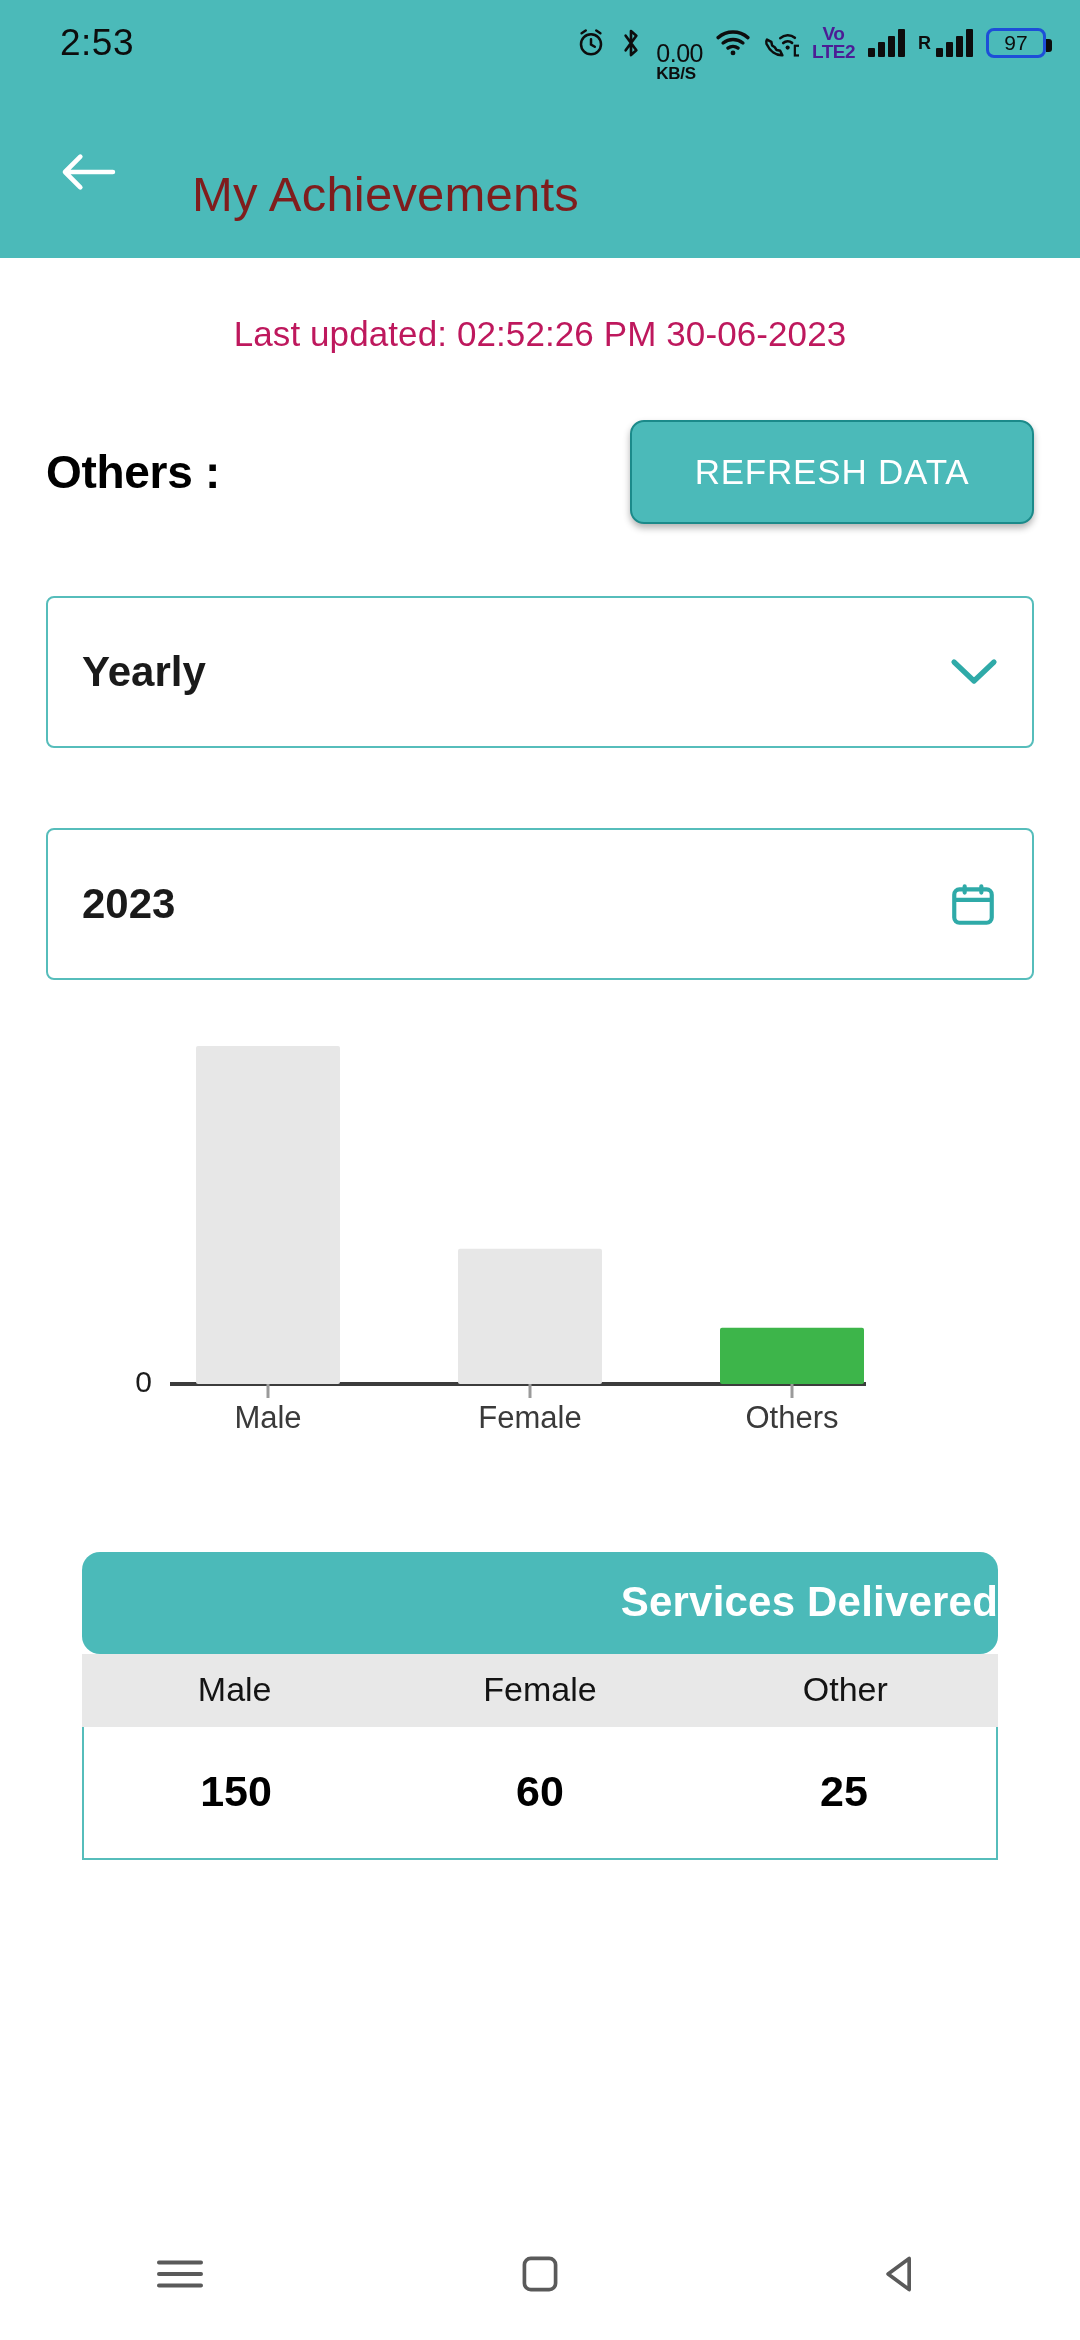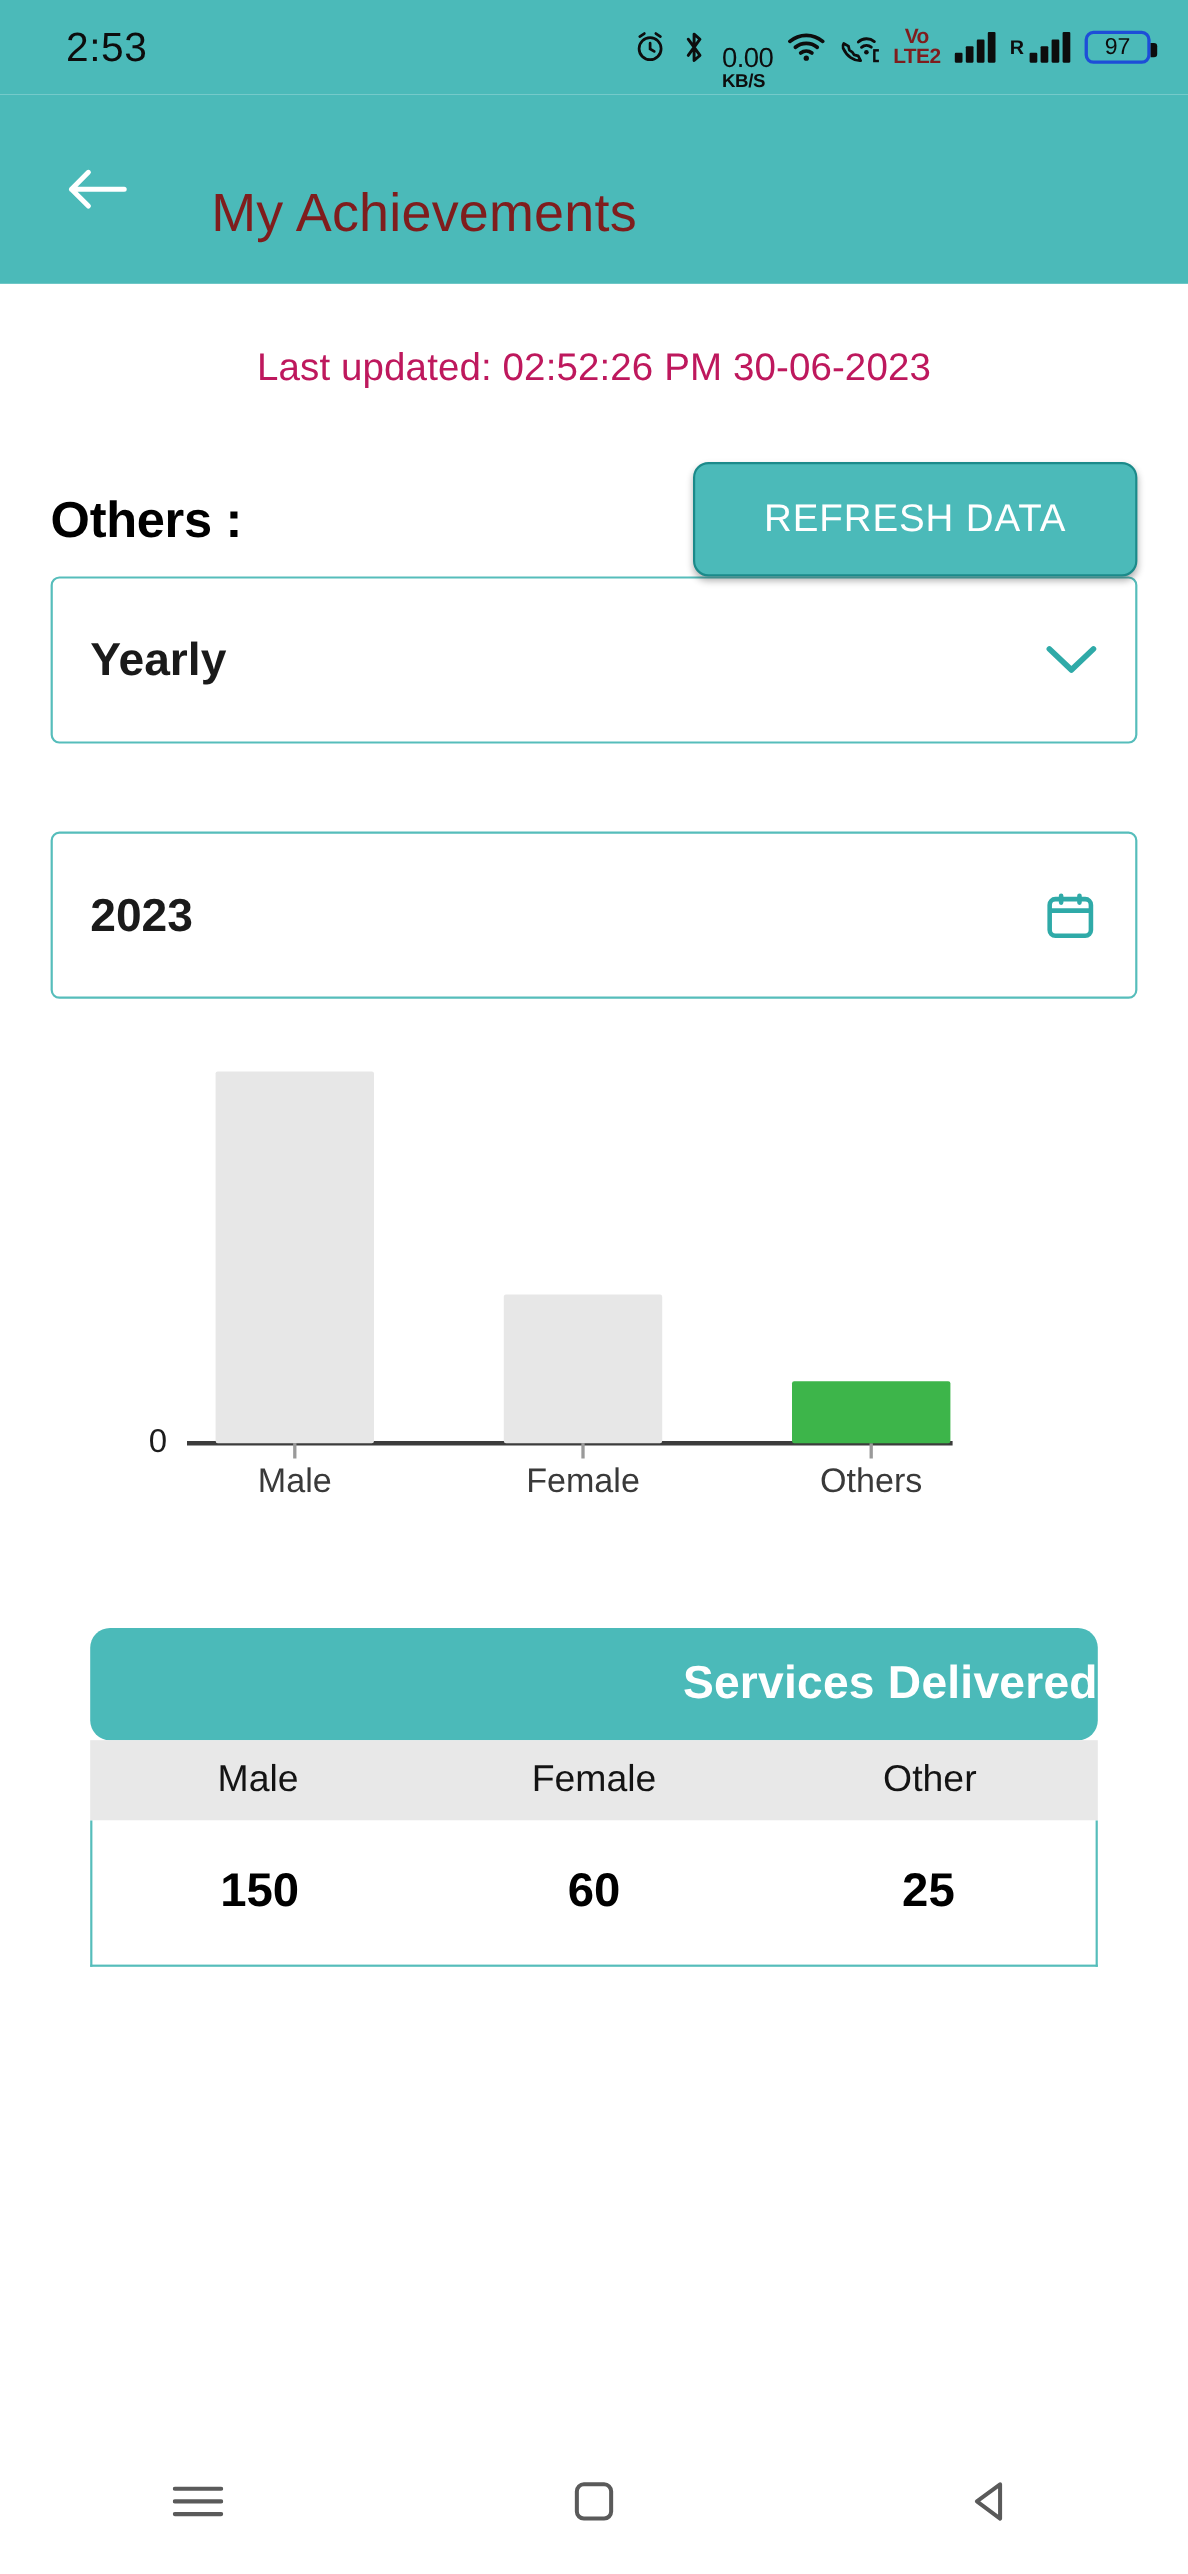--- a/index.html
+++ b/index.html
@@ -17,21 +17,21 @@
     display:flex; align-items:center;
     padding:0 34px 0 60px;
     position:relative;
   }
   .sb-time{ font-size:37px; color:#0d0d0d; letter-spacing:.5px; font-weight:400; }
   .sb-right{ margin-left:auto; display:flex; align-items:center; gap:13px; }
   .sb-ico{ display:flex; align-items:center; justify-content:center; }
   .netspeed{ display:flex; flex-direction:column; align-items:flex-start; line-height:.94; color:#0d0d0d;margin-top:38px; }
   .netspeed .n1{ font-size:25px; font-weight:500; letter-spacing:-.5px;}
   .netspeed .n2{ font-size:17px; font-weight:700; letter-spacing:-.3px;}
-  .volte{ display:flex; flex-direction:column; align-items:center; line-height:.94; color:#7f1d1d; }
+  .volte{ display:flex; flex-direction:column; align-items:center; line-height:.94; color:#4c1d95; }
   .volte .v1{ font-size:19px; font-weight:700; letter-spacing:-.5px;}
   .volte .v2{ font-size:19px; font-weight:700; letter-spacing:-.5px;}
   .bars{ display:flex; align-items:flex-end; gap:3px; height:28px; }
   .bars i{ display:block; width:7px; background:#0d0d0d; border-radius:1px; }
   .bars i:nth-child(1){height:9px}
   .bars i:nth-child(2){height:15px}
   .bars i:nth-child(3){height:21px}
   .bars i:nth-child(4){height:28px}
   .roam{ display:flex; align-items:center; gap:5px;}
   .roam .rlabel{ font-size:18px; font-weight:600; color:#0d0d0d; }
@@ -72,21 +72,21 @@
     display:flex; align-items:center; justify-content:center;
     letter-spacing:.8px;
     box-shadow:0 4px 7px rgba(0,0,0,.30);
   }
 
   .field{
     height:152px; border:2px solid #56bdbb; border-radius:8px;
     display:flex; align-items:center; padding:0 34px;
     background:#fff;
   }
-  .field-sel{ }
+  .field-sel{ margin-top:72px; }
   .field-year{ margin-top:80px; }
   .field-text{ font-size:42px; color:#1a1a1a; font-weight:700; }
   .field-text.bold{ font-weight:600; }
   .field-ico{ margin-left:auto; display:flex; align-items:center; }
 
   
   .chart-wrap{ margin-top:56px; height:412px; position:relative; padding-left:0; }
   .chart-svg{ display:block; }
 
   

